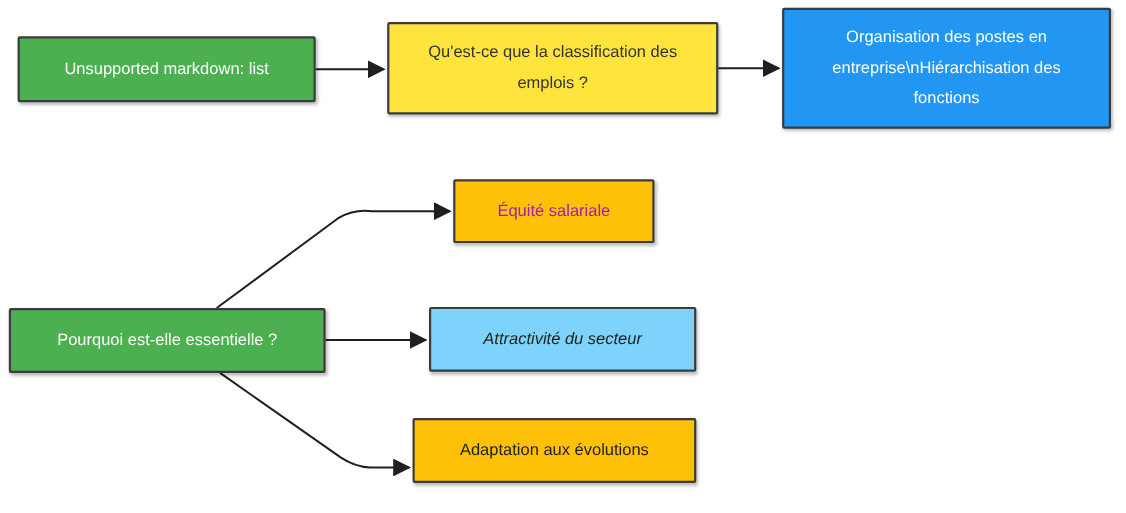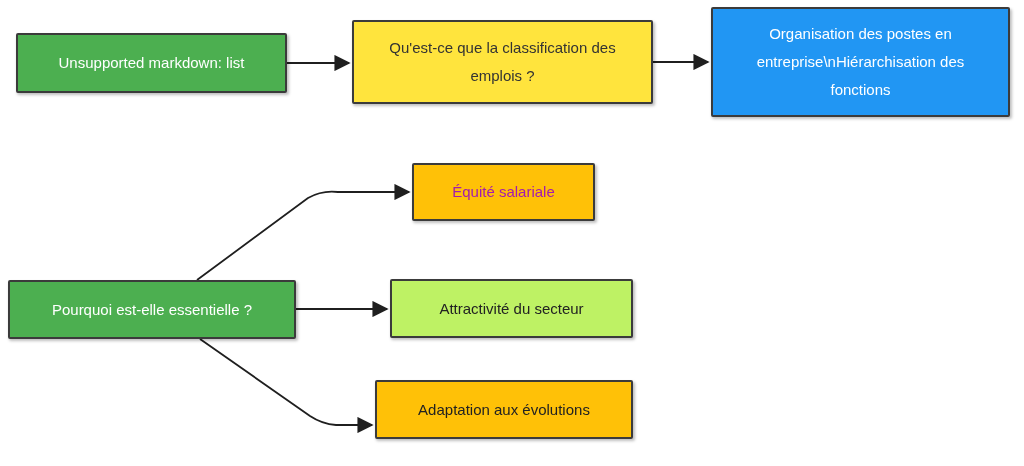--- a/index.html
+++ b/index.html
@@ -65,16 +65,16 @@
     <path class="edge" d="M197 280 L308 198 Q322 190 338 192 L409 192" fill="none" stroke="#1F1F1F" stroke-width="1.8" marker-end="url(#arrowhead)"></path>
     <path class="edge" d="M296 309 L387 309" fill="none" stroke="#1F1F1F" stroke-width="1.8" marker-end="url(#arrowhead)"></path>
     <path class="edge" d="M200 339 L310 416 Q322 424 336 425 L372 425" fill="none" stroke="#1F1F1F" stroke-width="1.8" marker-end="url(#arrowhead)"></path>
   </svg>
 
   <div class="node" id="node-0" style="background: rgb(76, 175, 80); color: rgb(255, 255, 255); border-color: rgb(59, 59, 59);">Unsupported markdown: list</div>
   <div class="node" id="node-1" style="background: rgb(255, 228, 61); color: rgb(51, 51, 51); border-color: rgb(59, 59, 59);">Qu'est-ce que la classification des emplois ?</div>
   <div class="node" id="node-2" style="background: rgb(33, 150, 243); color: rgb(255, 255, 255); border-color: rgb(59, 59, 59);">Organisation des postes en entreprise\nHiérarchisation des fonctions</div>
   <div class="node" id="node-3" style="background: rgb(76, 175, 80); color: rgb(255, 255, 255); border-color: rgb(59, 59, 59);">Pourquoi est-elle essentielle ?</div>
   <div class="node" id="node-4" style="background: rgb(255, 193, 7); color: #a21caf; border-color: rgb(59, 59, 59);">Équité salariale</div>
-  <div class="node" id="node-5" style="background: #bef264; color: rgb(34, 34, 34); border-color: rgb(59, 59, 59);">Attractivité du secteur</div>
+  <div class="node" id="node-5" style="background: #7dd3fc; color: rgb(34, 34, 34); border-color: rgb(59, 59, 59); font-style: italic;">Attractivité du secteur</div>
   <div class="node" id="node-6" style="background: rgb(255, 193, 7); color: rgb(34, 34, 34); border-color: rgb(59, 59, 59);">Adaptation aux évolutions</div>
 
 </div>
 
 </body></html>

